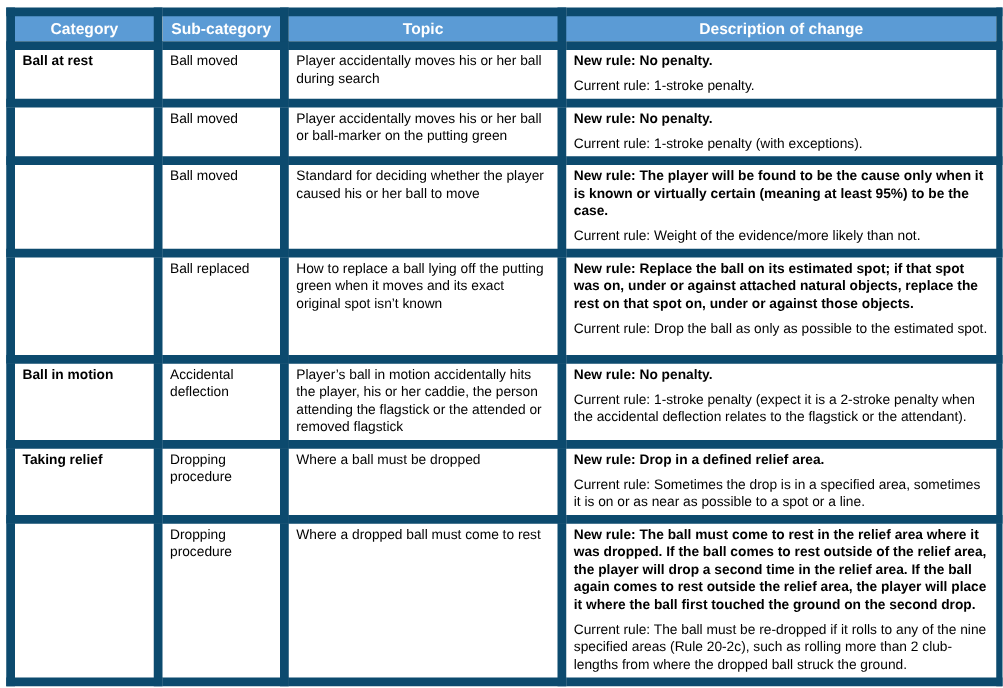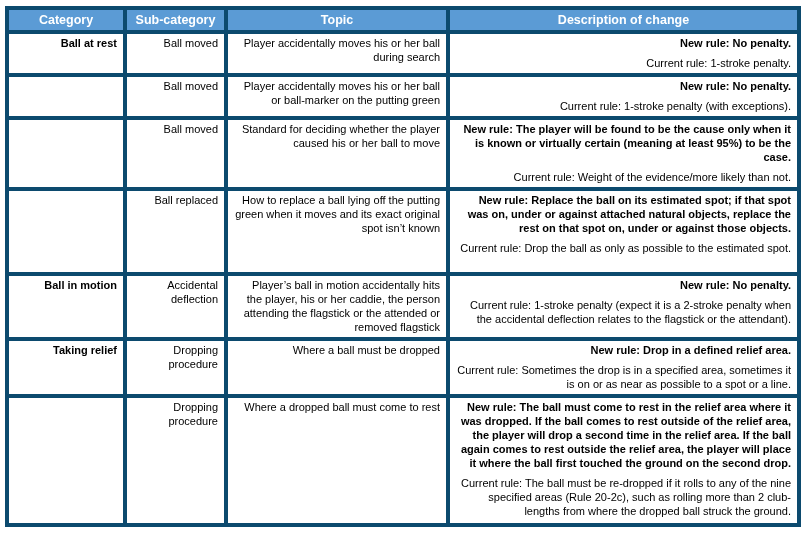--- a/index.html
+++ b/index.html
@@ -20,40 +20,40 @@
   table.rules {
     border-collapse: collapse;
     table-layout: fixed;
     width: 792px;
     margin: 6px 0 0 5px;
     border: 2px solid #000000;
     background: #ffffff;
   }
   table.rules th,
   table.rules td {
-    border: 4px solid #0c4a6e;
+    border: 7px solid #0c4a6e;
     vertical-align: top;
     padding: 2px 6px 3px 6px;
     box-sizing: border-box;
     overflow: hidden;
   }
   table.rules th {
     background: #5B9BD5;
     color: #ffffff;
     font-weight: bold;
     font-size: 12.5px;
     text-align: center;
     padding: 3px 4px;
     height: 21px;
   }
   table.rules td {
     font-size: 11px;
     line-height: 14px;
     color: #000000;
-    text-align: right;
+    text-align: left;
   }
   td.cat {
     font-weight: bold;
     font-size: 11.5px;
   }
   td.desc p {
     margin: 0 0 6px 0;
   }
   td.desc p:last-child {
     margin-bottom: 0;

